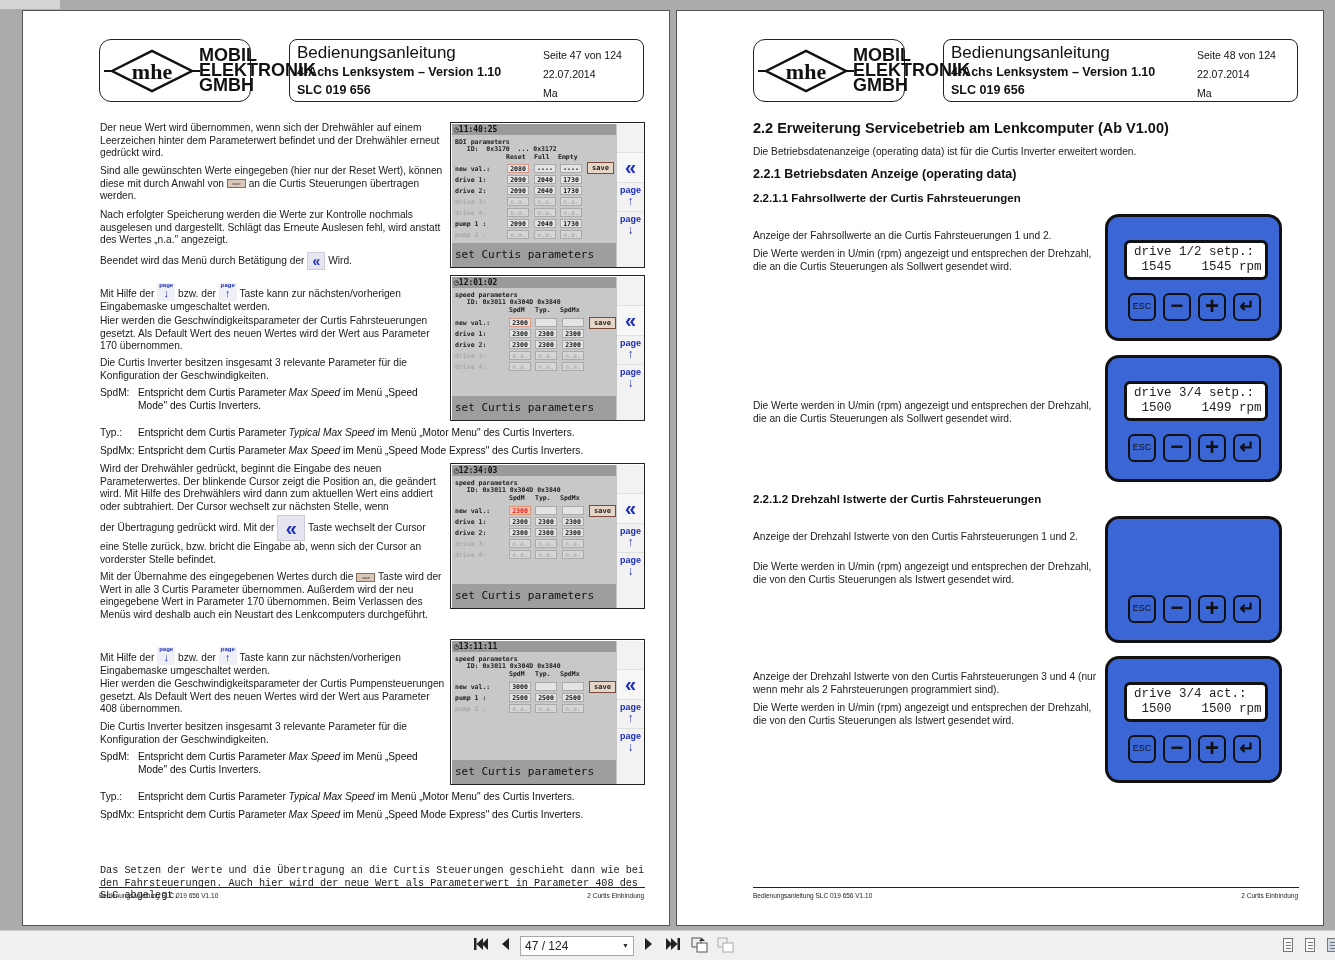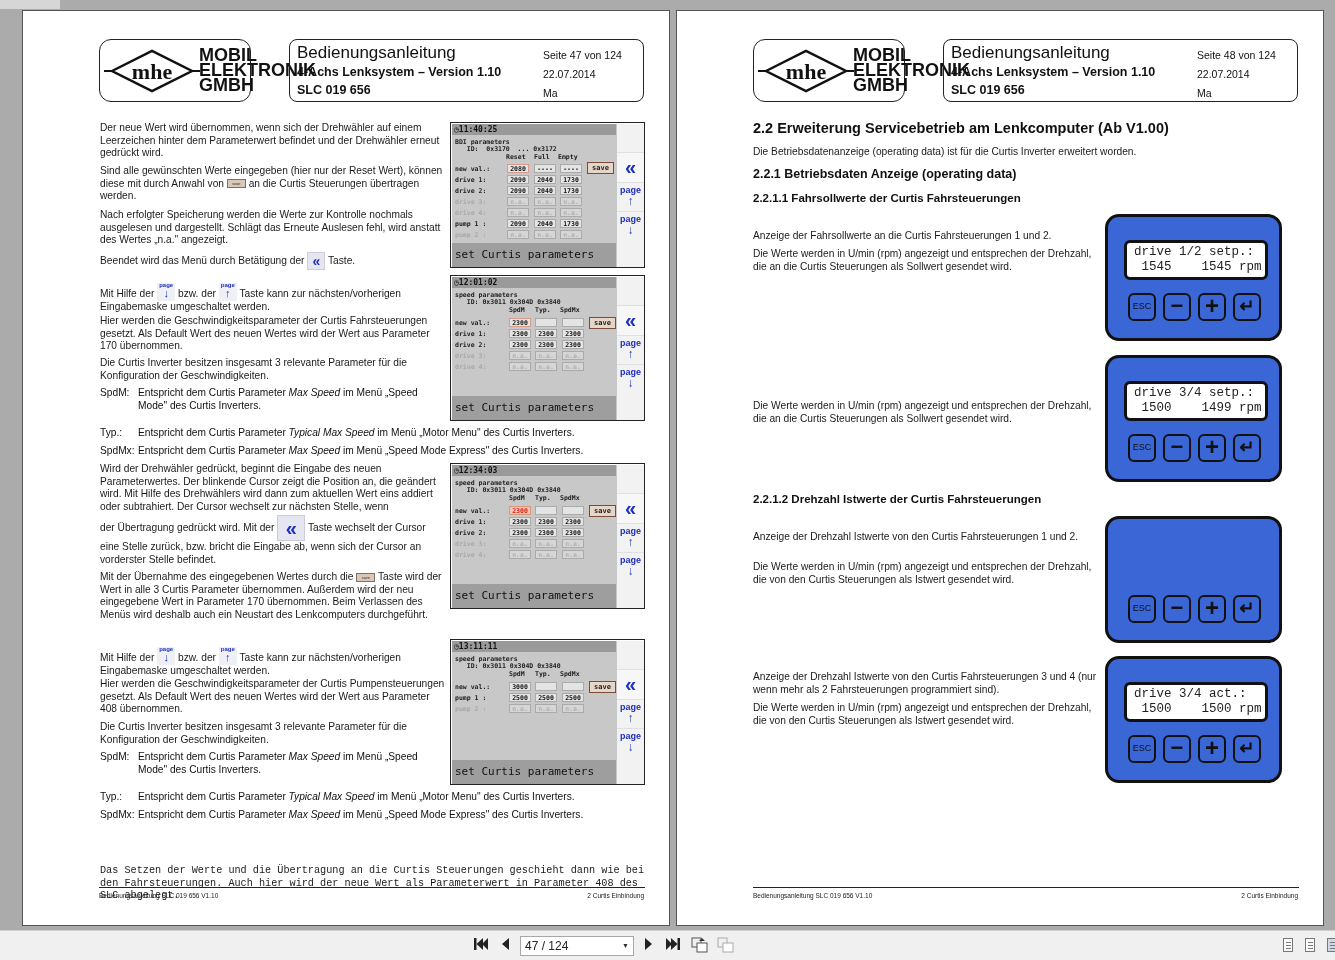--- a/index.html
+++ b/index.html
@@ -106,21 +106,21 @@
     <div class="txt" style="left:77px;top:111px;width:345px;">Der neue Wert wird übernommen, wenn sich der Drehwähler auf einem Leerzeichen hinter dem Parameterwert befindet und der Drehwähler erneut gedrückt wird.</div>
     <div class="txt" style="left:77px;top:154px;width:345px;">
       <span>Sind alle gewünschten Werte eingegeben (hier nur der Reset Wert), können diese mit durch Anwahl von</span>
       <span class="inline-save">save</span>
       <span>an die Curtis Steuerungen übertragen werden.</span>
     </div>
     <div class="txt" style="left:77px;top:198px;width:345px;">Nach erfolgter Speicherung werden die Werte zur Kontrolle nochmals ausgelesen und dargestellt. Schlägt das Erneute Auslesen fehl, wird anstatt des Wertes „n.a." angezeigt.</div>
     <div class="txt" style="left:77px;top:240px;width:345px;line-height:20px;">
       <span>Beendet wird das Menü durch Betätigung der</span>
       <span class="inline-back">«</span>
-      <span>Taste.</span>
+      <span>Wird.</span>
     </div>
 
     <div class="txt" style="left:77px;top:272px;width:345px;">
       <span>Mit Hilfe der</span>
       <span class="inline-page"><span class="pl">page</span><span class="ar">↓</span></span>
       <span>bzw. der</span>
       <span class="inline-page"><span class="pl">page</span><span class="ar">↑</span></span>
       <span>Taste kann zur nächsten/vorherigen Eingabemaske umgeschaltet werden.</span>
     </div>
     <div class="txt" style="left:77px;top:304px;width:345px;">Hier werden die Geschwindigkeitsparameter der Curtis Fahrsteuerungen gesetzt. Als Default Wert des neuen Wertes wird der Wert aus Parameter 170 übernommen.</div>

